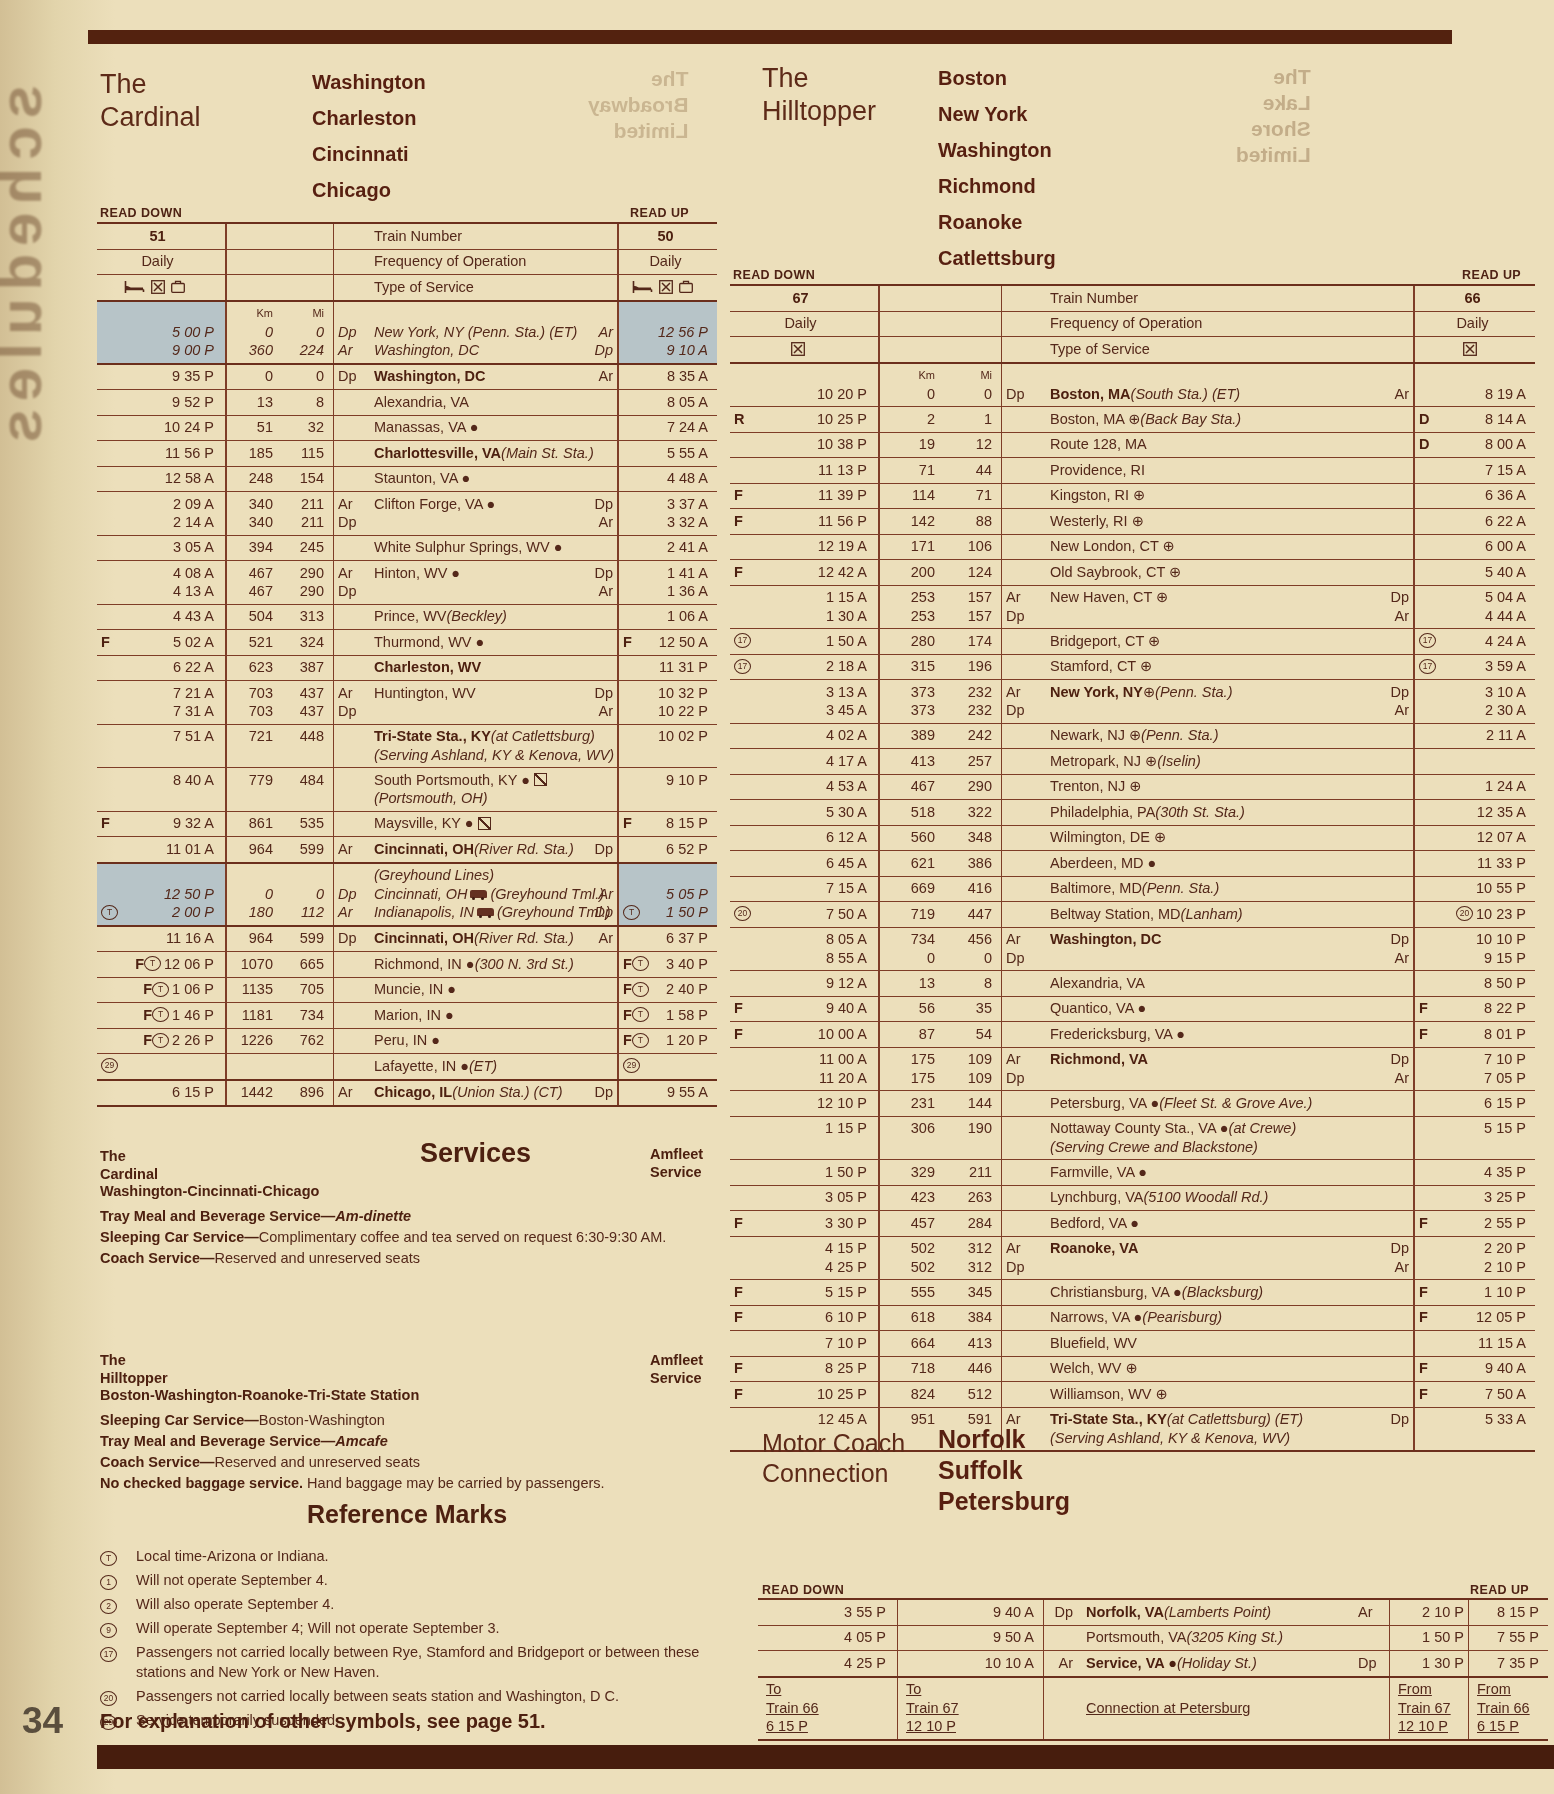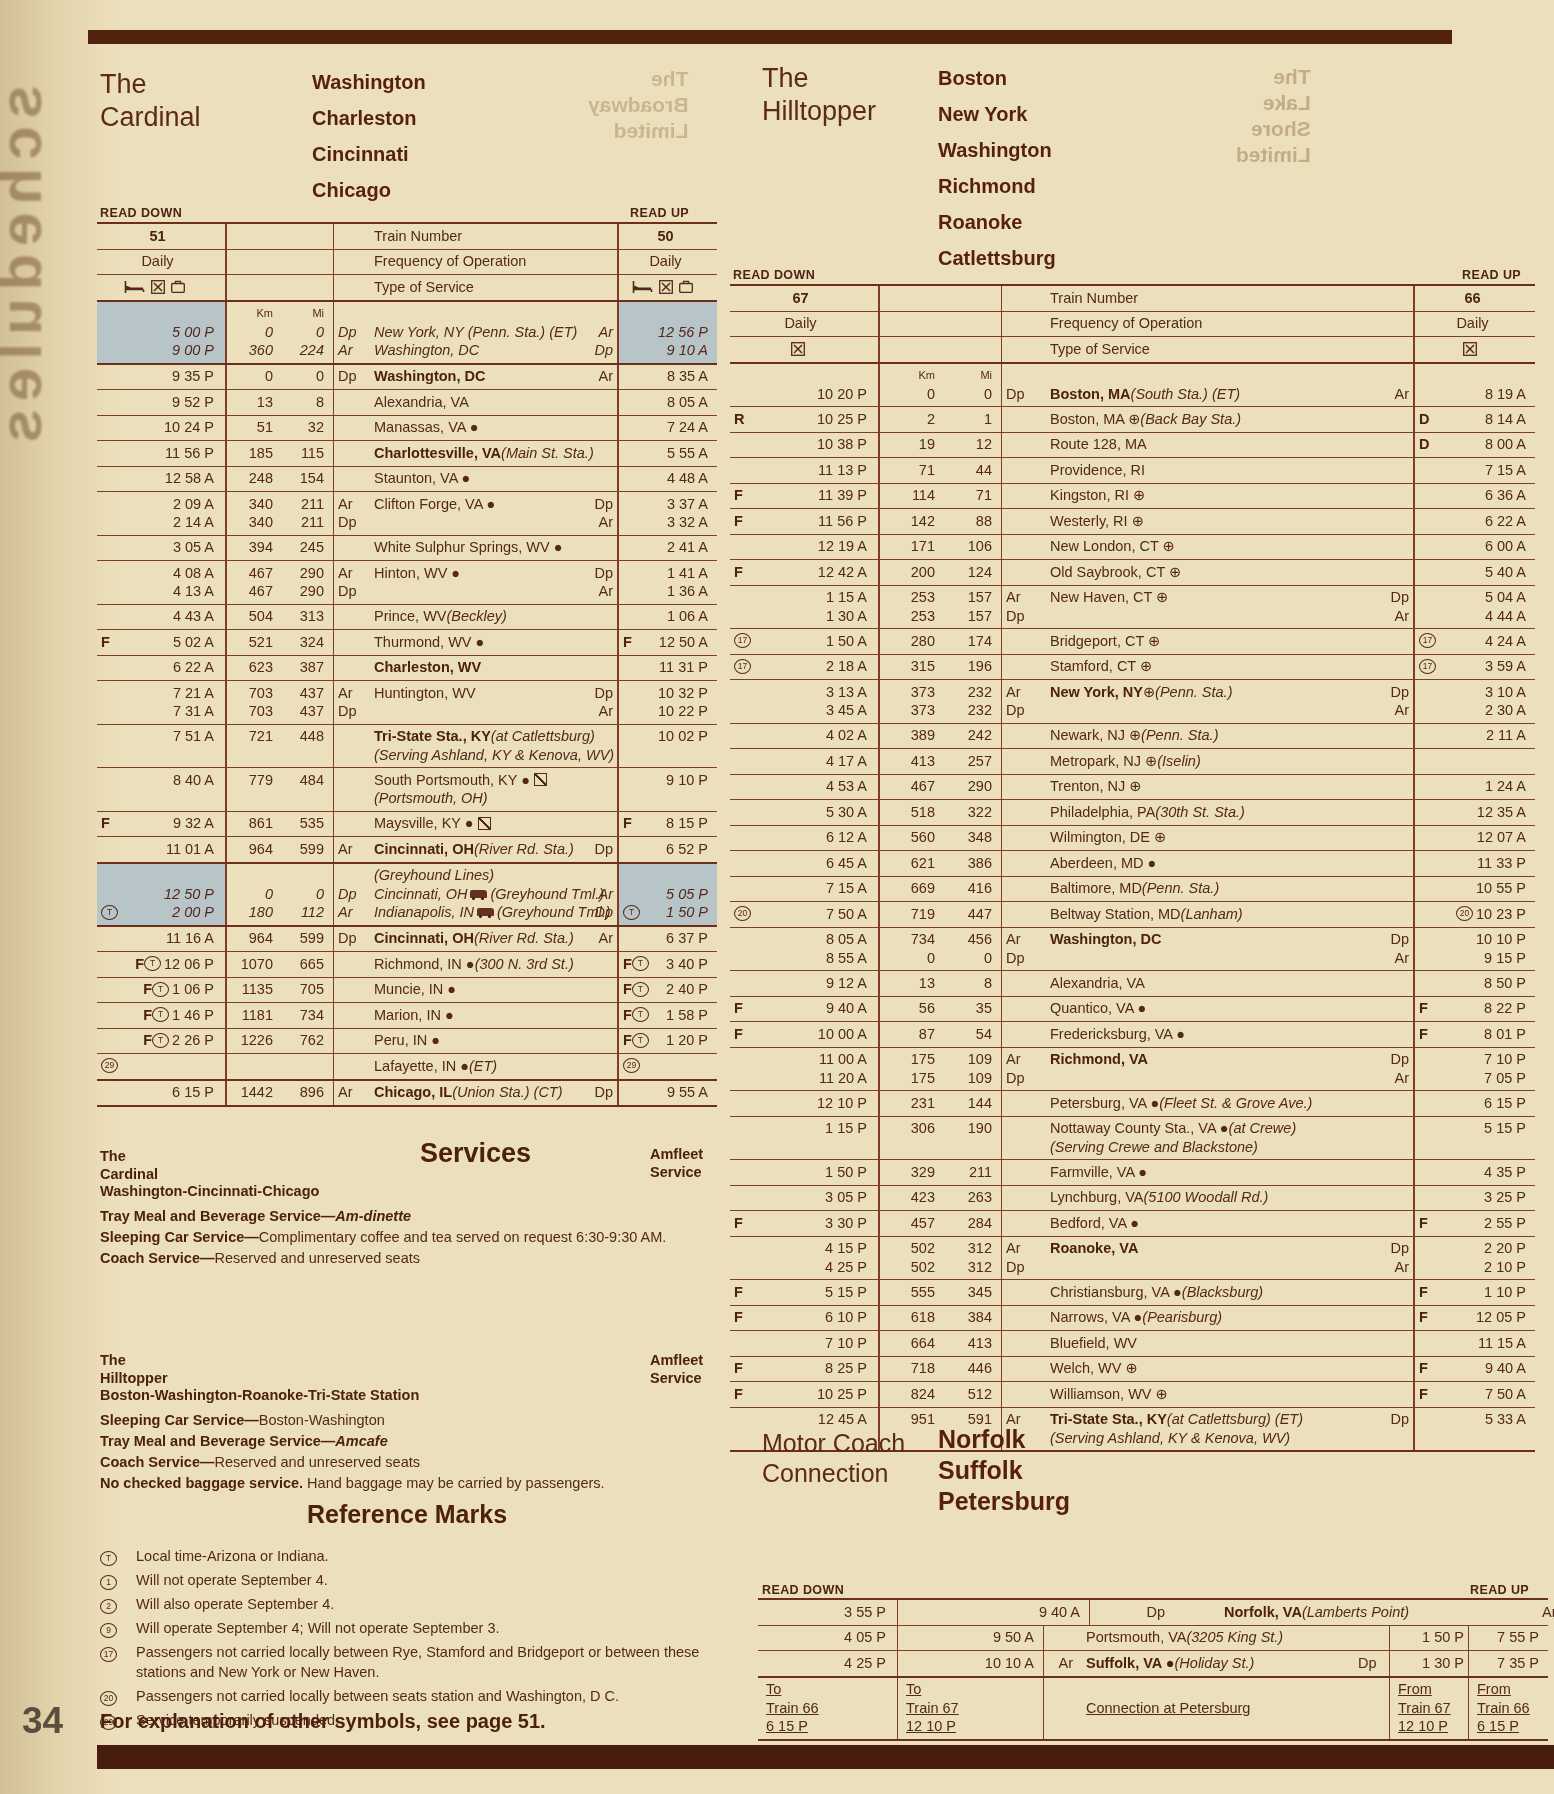--- a/index.html
+++ b/index.html
@@ -2637,21 +2637,21 @@
       <div><span>Connection</span></div>
     </div>
   <div class="mast small cities" style="left:938px;top:1424px;">
       <div><span>Norfolk</span></div>
       <div><span>Suffolk</span></div>
       <div><span>Petersburg</span></div>
     </div>
   <div class="rdlabel" style="left:762px;top:1583px;">READ DOWN</div>
   <div class="rdlabel" style="left:1470px;top:1583px;">READ UP</div>
   <div class="tt t2" style="left:758px;top:1598px;width:790px;">
-      <div class="trow hv" style="grid-template-columns: 140px 146px 38px 268px 40px 79px 79px; gap: 46px;">
+      <div class="trow hv" style="grid-template-columns: 140px 146px 38px 268px 40px 79px 79px;">
         <div class="cell c0">
           <div class="ln">
             <span>3 55 P</span>
           </div>
         </div>
         <div class="cell c1">
           <div class="ln">
             <span>9 40 A</span>
           </div>
         </div>
@@ -2723,21 +2723,21 @@
             <span>10 10 A</span>
           </div>
         </div>
         <div class="cell c2">
           <div class="ln">
             <span>Ar</span>
           </div>
         </div>
         <div class="cell c3">
           <div class="ln">
-            <span class="bd">Suffolk, VA ● </span>
+            <span class="bd">Service, VA ● </span>
             <span class="it">(Holiday St.)</span>
           </div>
         </div>
         <div class="cell c4">
           <div class="ln">
             <span>Dp</span>
           </div>
         </div>
         <div class="cell c5">
           <div class="ln">

